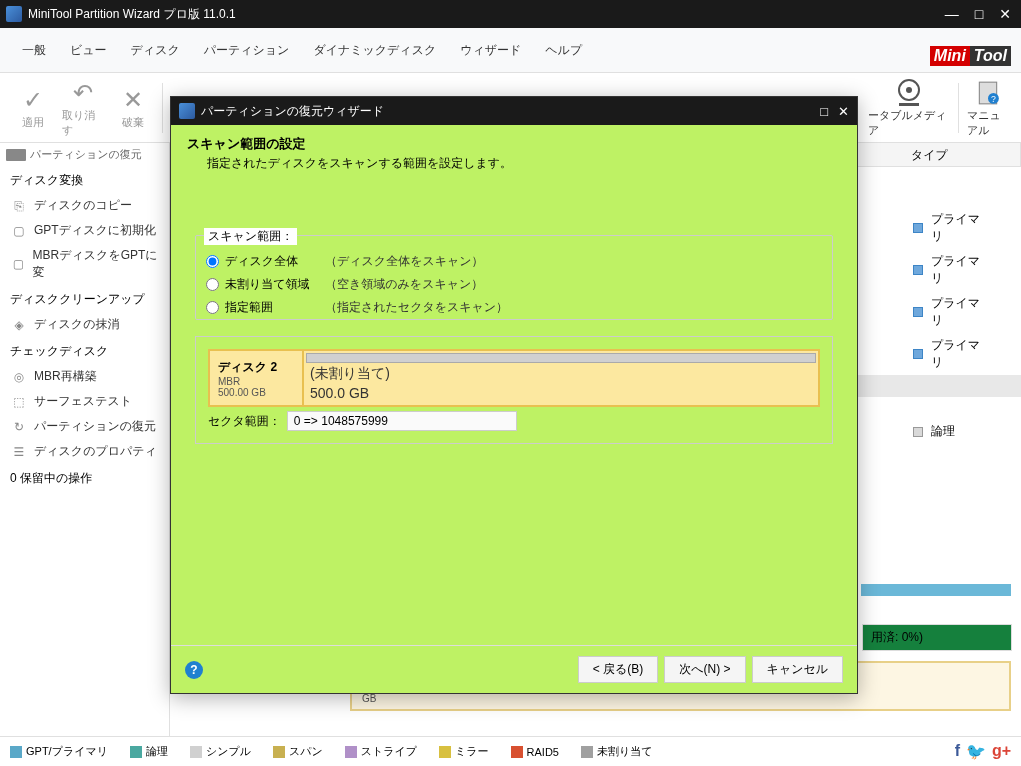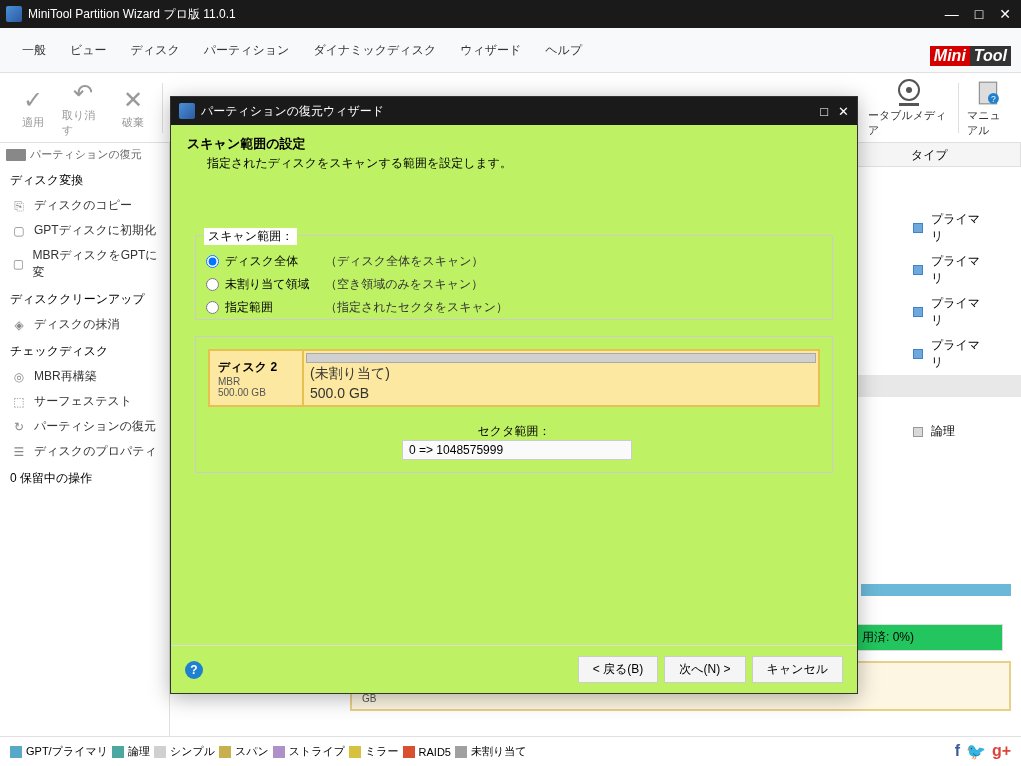--- a/index.html
+++ b/index.html
@@ -37,26 +37,26 @@
 
 .main-area { flex: 1; background: #fff; position: relative; }
 .list-header { background: #f5f5f5; height: 24px; display: flex; border-bottom: 1px solid #e0e0e0; }
 .list-header .col { padding: 4px 10px; font-size: 12px; border-right: 1px solid #e0e0e0; }
 .part-list { }
 .part-row { display: flex; align-items: center; padding: 4px 10px; font-size: 12px; }
 .part-row .sq { width: 10px; height: 10px; margin-right: 8px; }
 .sq-primary { background: #6fa8dc; border: 1px solid #3d85c6; }
 .sq-logical { background: #d9d9d9; border: 1px solid #999; }
 
-.usage-bar { position: absolute; right: 18px; bottom: 100px; background: #22c55e; border: 1px solid #ddd; padding: 4px 8px; font-size: 12px; width: 150px; }
+.usage-bar { position: absolute; right: 9px; bottom: 100px; background: #15803d; border: 1px solid #ddd; padding: 4px 8px; font-size: 12px; width: 150px; }
 .disk-map { position: absolute; left: 180px; right: 10px; bottom: 40px; height: 50px; border: 2px solid #e8d088; background: #fdf6e3; display: flex; align-items: center; padding: 4px; }
 .disk-map .hdd-icon { width: 40px; font-size: 10px; padding: 0 6px; color: #555; }
 .disk-map .part-blk { flex: 1; border-left: 3px solid #999; padding: 2px 6px; font-size: 10px; color: #555; }
 
-.legend { position: absolute; bottom: 0; left: 0; right: 0; height: 30px; background: #fff; border-top: 1px solid #e0e0e0; display: flex; align-items: center; padding: 0 10px; gap: 4px; font-size: 11px; }
+.legend { position: absolute; bottom: 0; left: 0; right: 0; height: 30px; background: #fff; border-top: 1px solid #e0e0e0; display: flex; align-items: center; padding: 0 10px; gap: 22px; font-size: 11px; }
 .legend .litem { display: flex; align-items: center; gap: 4px; }
 .legend .lsq { width: 12px; height: 12px; }
 .social { margin-left: auto; display: flex; gap: 6px; }
 .social span { font-size: 16px; }
 
 
 .dialog { position: absolute; left: 170px; top: 96px; width: 688px; height: 598px; background: #bef264; border: 1px solid #333; box-shadow: 0 4px 20px rgba(0,0,0,0.3); z-index: 100; display: flex; flex-direction: column; justify-content: flex-end; }
 .dlg-title { background: #1a1a1a; color: #fff; height: 28px; display: flex; align-items: center; padding: 0 8px; }
 .dlg-title .dicon { width: 16px; height: 16px; background: linear-gradient(135deg,#4a90d9,#2c5aa0); border-radius: 2px; margin-right: 6px; }
 .dlg-title .dt { flex: 1; font-size: 12px; }
@@ -78,21 +78,21 @@
 .map-box { border: 1px solid #ccc; margin-top: 16px; padding: 12px; }
 .map-box .desc { font-size: 12px; margin-bottom: 8px; line-height: 1.5; }
 .disk-block { border: 2px solid #e8c050; background: #fce8a0; display: flex; align-items: stretch; height: 58px; }
 .disk-block .dleft { width: 92px; padding: 4px 8px; display: flex; flex-direction: column; justify-content: center; }
 .disk-block .dleft .dname { font-weight: bold; font-size: 12px; }
 .disk-block .dleft .dinfo { font-size: 10px; color: #555; }
 .disk-block .dright { flex: 1; border-left: 2px solid #e8c050; padding: 2px; display: flex; flex-direction: column; }
 .disk-block .dright .bar { height: 14px; background: #d0d0d0; border: 1px solid #aaa; }
 .disk-block .dright .dlbl { font-size: 14px; padding: 2px 4px; color: #333; }
 
-.sector-row { margin-top: 16px; display: flex; align-items: center; font-size: 12px; flex-direction: column; }
+.sector-row { margin-top: 4px; display: flex; align-items: center; font-size: 12px; }
 .sector-row input { border: 1px solid #ccc; padding: 2px 6px; font-size: 12px; width: 230px; margin-left: 6px; background: #fafafa; }
 
 .dlg-footer { border-top: 1px solid #ddd; padding: 10px 14px; display: flex; align-items: center; }
 .dlg-footer .help { display: flex; align-items: center; gap: 6px; }
 .dlg-footer .help-icon { width: 18px; height: 18px; border-radius: 50%; background: #2080d0; color: #fff; display: flex; align-items: center; justify-content: center; font-size: 12px; font-weight: bold; }
 .dlg-footer a { color: #1a6fc4; font-size: 12px; }
 .dlg-footer .fbtns { margin-left: auto; display: flex; gap: 6px; }
 .dlg-footer button { background: #f5f5f5; border: 1px solid #ccc; padding: 4px 14px; font-size: 12px; cursor: pointer; }
 </style>
 </head>

